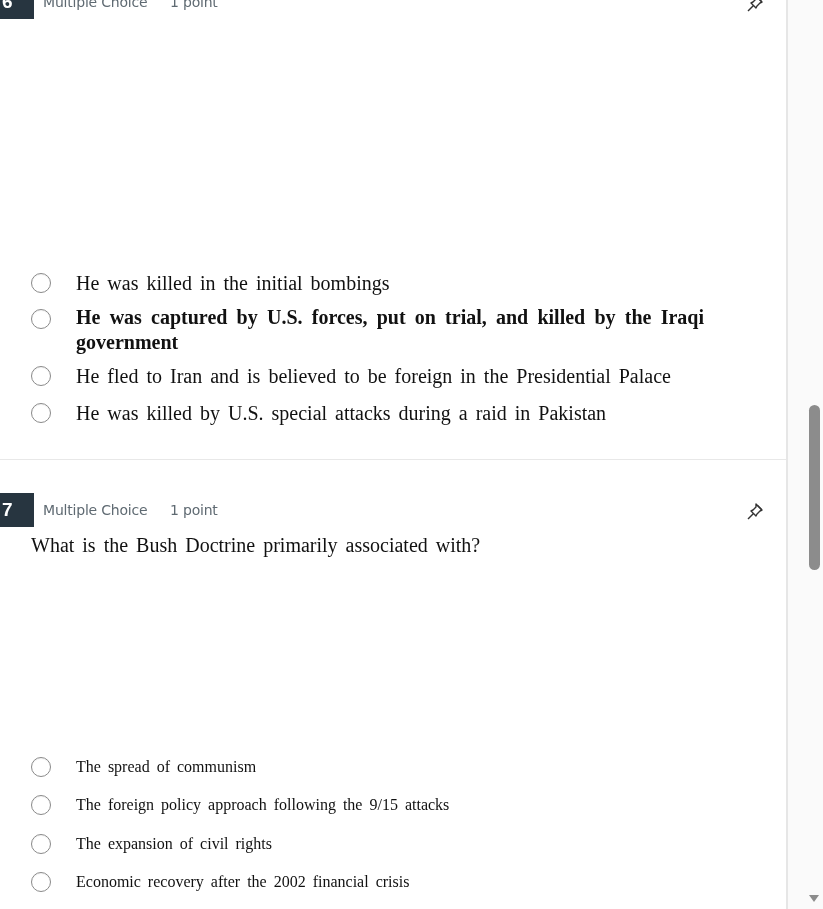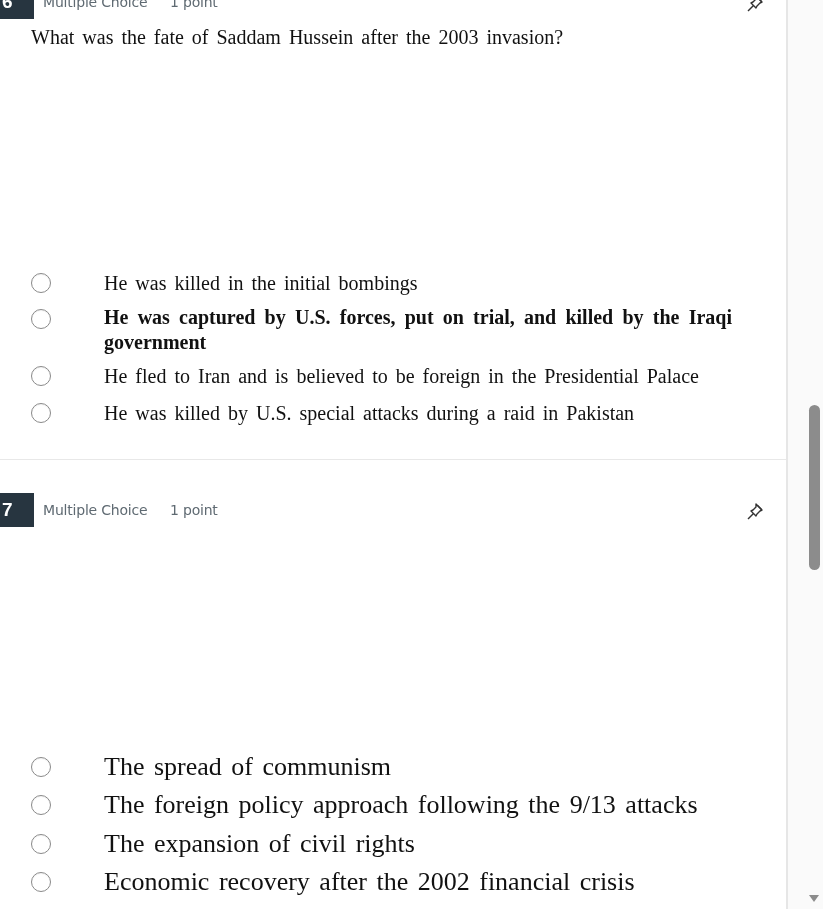--- a/index.html
+++ b/index.html
@@ -121,24 +121,23 @@
       box-shadow: inset 0 1px 1px rgba(0,0,0,0.05);
       cursor: pointer;
     }
     .option-label {
       position: absolute;
       left: 76px;
       font-family: "Liberation Serif", serif;
       color: #111111;
       word-spacing: 3px;
       cursor: pointer;
-      margin-left: 28px;
     }
     .q6 .option-label { font-size: 20px; line-height: 25px; }
-    .q7 .option-label { font-size: 26px; line-height: 28px; word-spacing: 3px; }
+    .q7 .option-label { font-size: 16px; line-height: 28px; word-spacing: 3px; }
     .divider {
       position: absolute;
       left: 0;
       top: 459px;
       width: 786px;
       height: 1px;
       background: #e8e8e8;
     }
     .scrollbar {
       position: absolute;
@@ -184,21 +183,20 @@
         <span class="pin">
           <svg width="22" height="22" viewBox="0 0 22 22">
             <g fill="none" stroke="#333" stroke-width="1.4" stroke-linejoin="round">
               <path d="M11 4 L17 10 L15 11 L12 14 L11 16 L6 11 L8 10 L11 7 Z"></path>
               <path d="M12.5 5.5 L16.5 9.5"></path>
               <path d="M8.5 13.5 L3 19"></path>
             </g>
           </svg>
         </span>
       </div>
-      <div class="q-text" style="top:41px;">What was the fate of Saddam Hussein after the 2003 invasion?</div>
 
       <div class="options" style="top:0;">
         <div class="option" style="top:287px;">
           <span class="radio" style="top:1px;"></span>
           <span class="option-label" style="top:-1px;">He was killed in the initial bombings</span>
         </div>
         <div class="option" style="top:323px;">
           <span class="radio" style="top:1px;"></span>
           <span class="option-label" style="top:-3px; width:628px; text-align:justify;font-weight:bold;">He was captured by U.S. forces, put on trial, and killed by the Iraqi government</span>
         </div>
@@ -223,29 +221,30 @@
         <span class="pin">
           <svg width="22" height="22" viewBox="0 0 22 22">
             <g fill="none" stroke="#333" stroke-width="1.4" stroke-linejoin="round">
               <path d="M11 4 L17 10 L15 11 L12 14 L11 16 L6 11 L8 10 L11 7 Z"></path>
               <path d="M12.5 5.5 L16.5 9.5"></path>
               <path d="M8.5 13.5 L3 19"></path>
             </g>
           </svg>
         </span>
       </div>
+      <div class="q-text" style="top:41px;">What is the Bush Doctrine primarily associated with?</div>
 
       <div class="options" style="top:0;">
         <div class="option" style="top:264px;">
           <span class="radio" style="top:0;"></span>
           <span class="option-label" style="top:-4px; white-space:nowrap;">The spread of communism</span>
         </div>
         <div class="option" style="top:302px;">
           <span class="radio" style="top:0;"></span>
-          <span class="option-label" style="top:-4px; white-space:nowrap;">The foreign policy approach following the 9/13 attacks</span>
+          <span class="option-label" style="top:-4px; white-space:nowrap;">The foreign policy approach following the 9/15 attacks</span>
         </div>
         <div class="option" style="top:341px;">
           <span class="radio" style="top:0;"></span>
           <span class="option-label" style="top:-4px; white-space:nowrap;">The expansion of civil rights</span>
         </div>
         <div class="option" style="top:379px;">
           <span class="radio" style="top:0;"></span>
           <span class="option-label" style="top:-4px; white-space:nowrap;">Economic recovery after the 2002 financial crisis</span>
         </div>
       </div>

